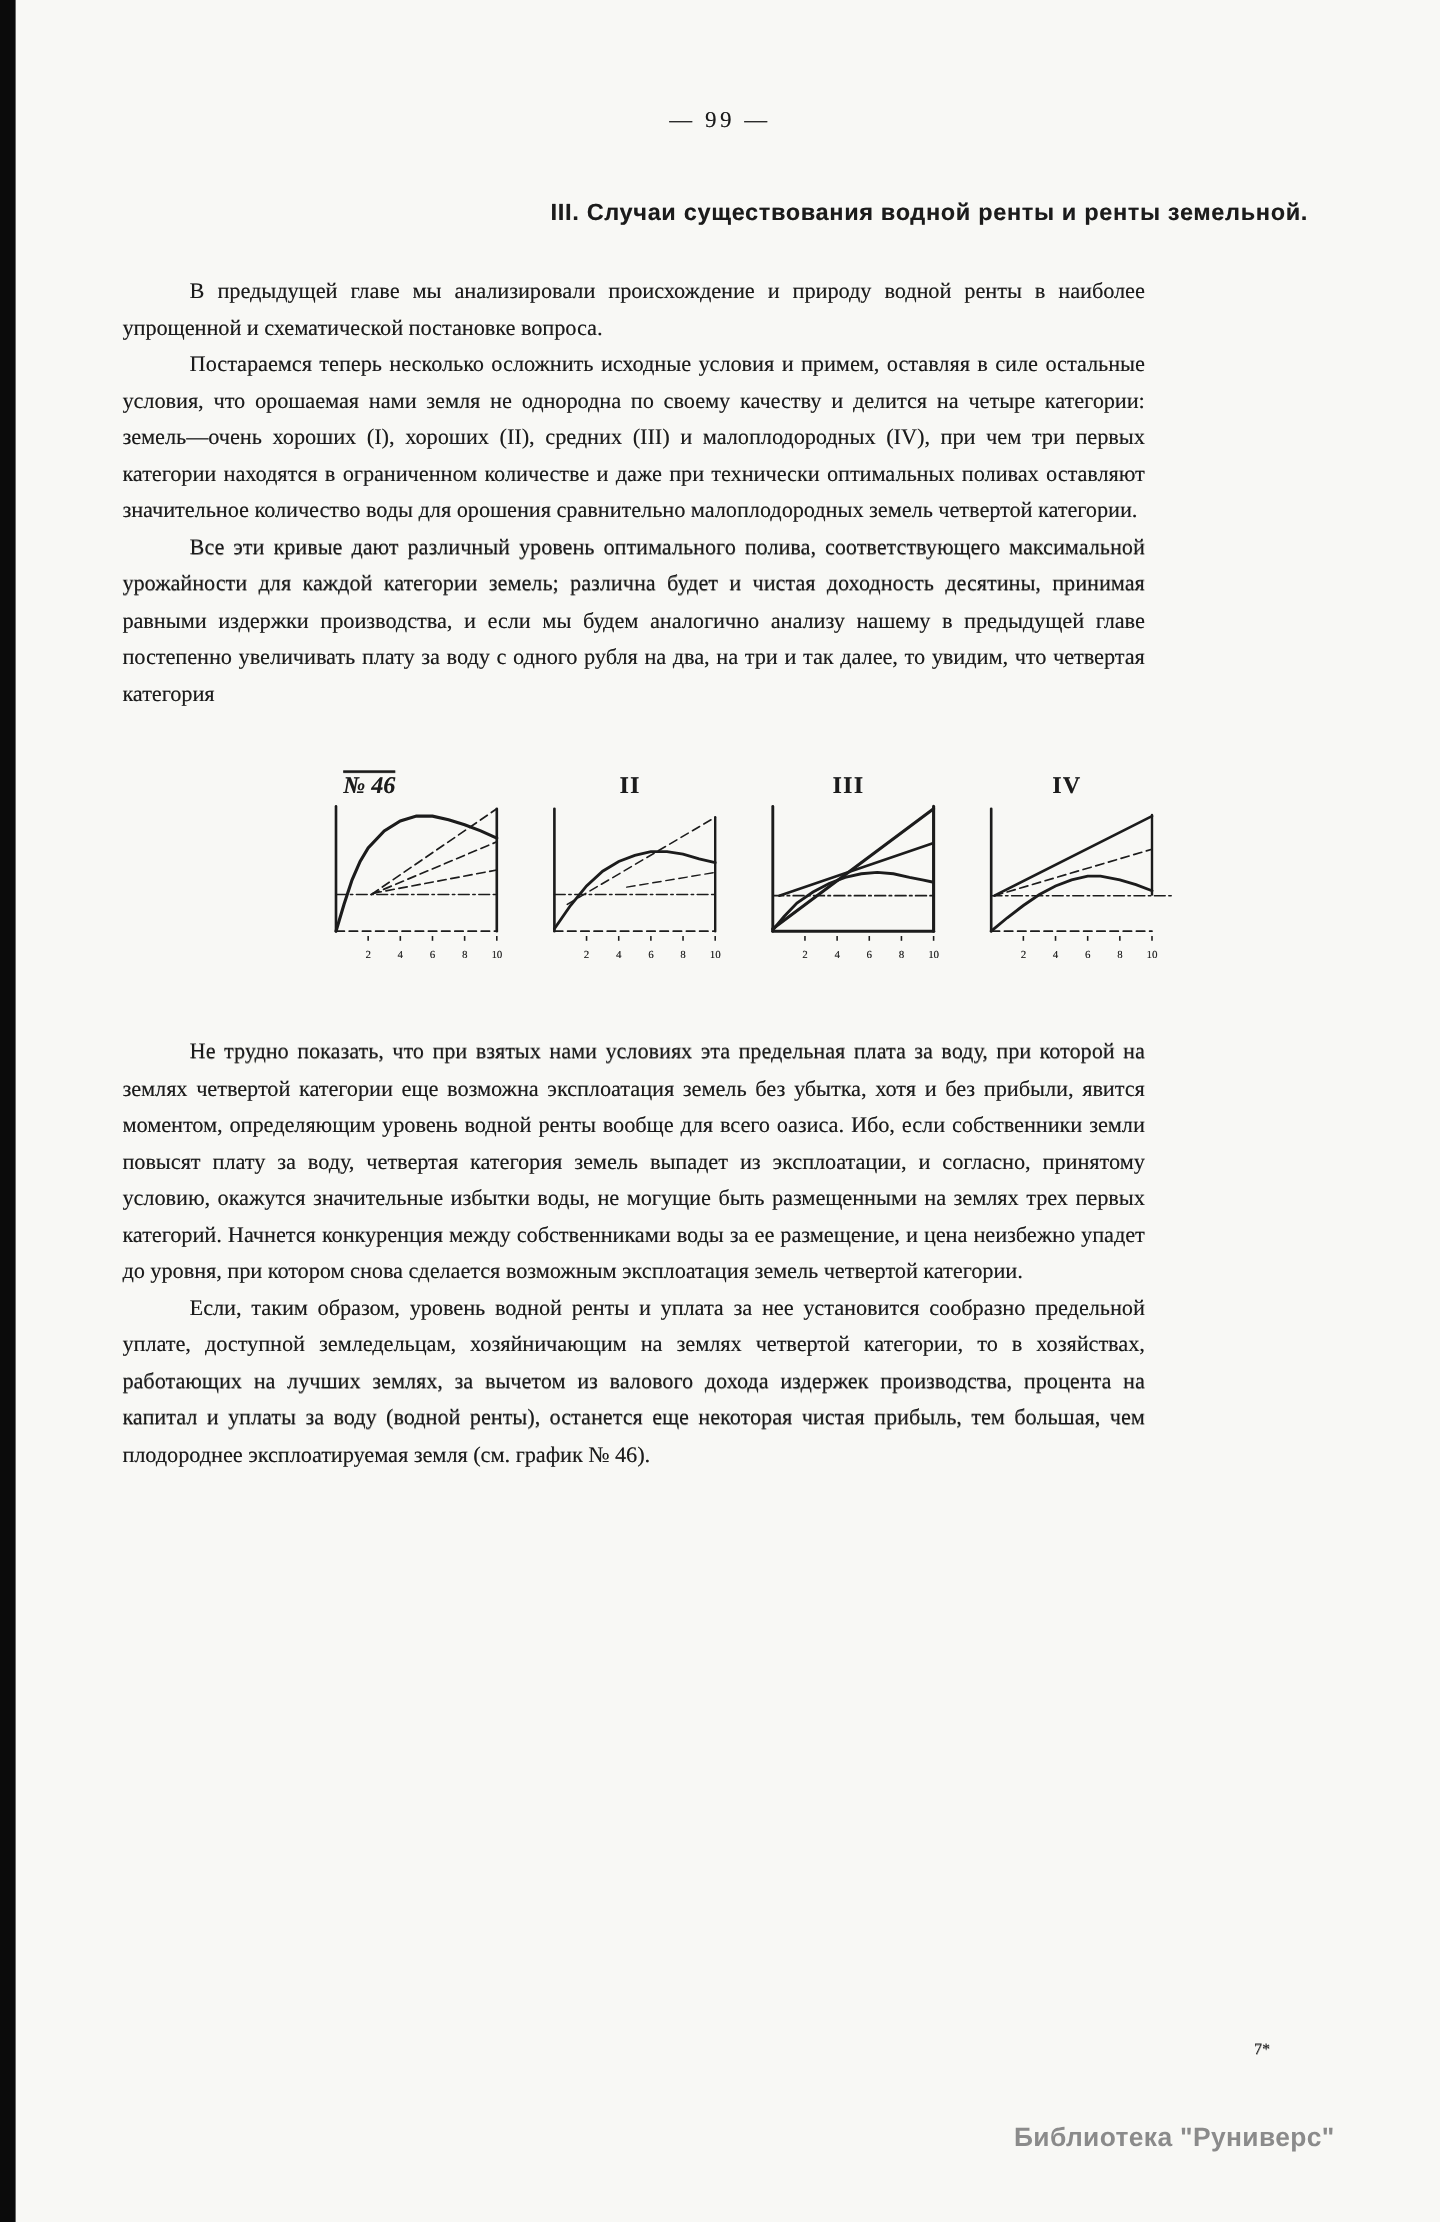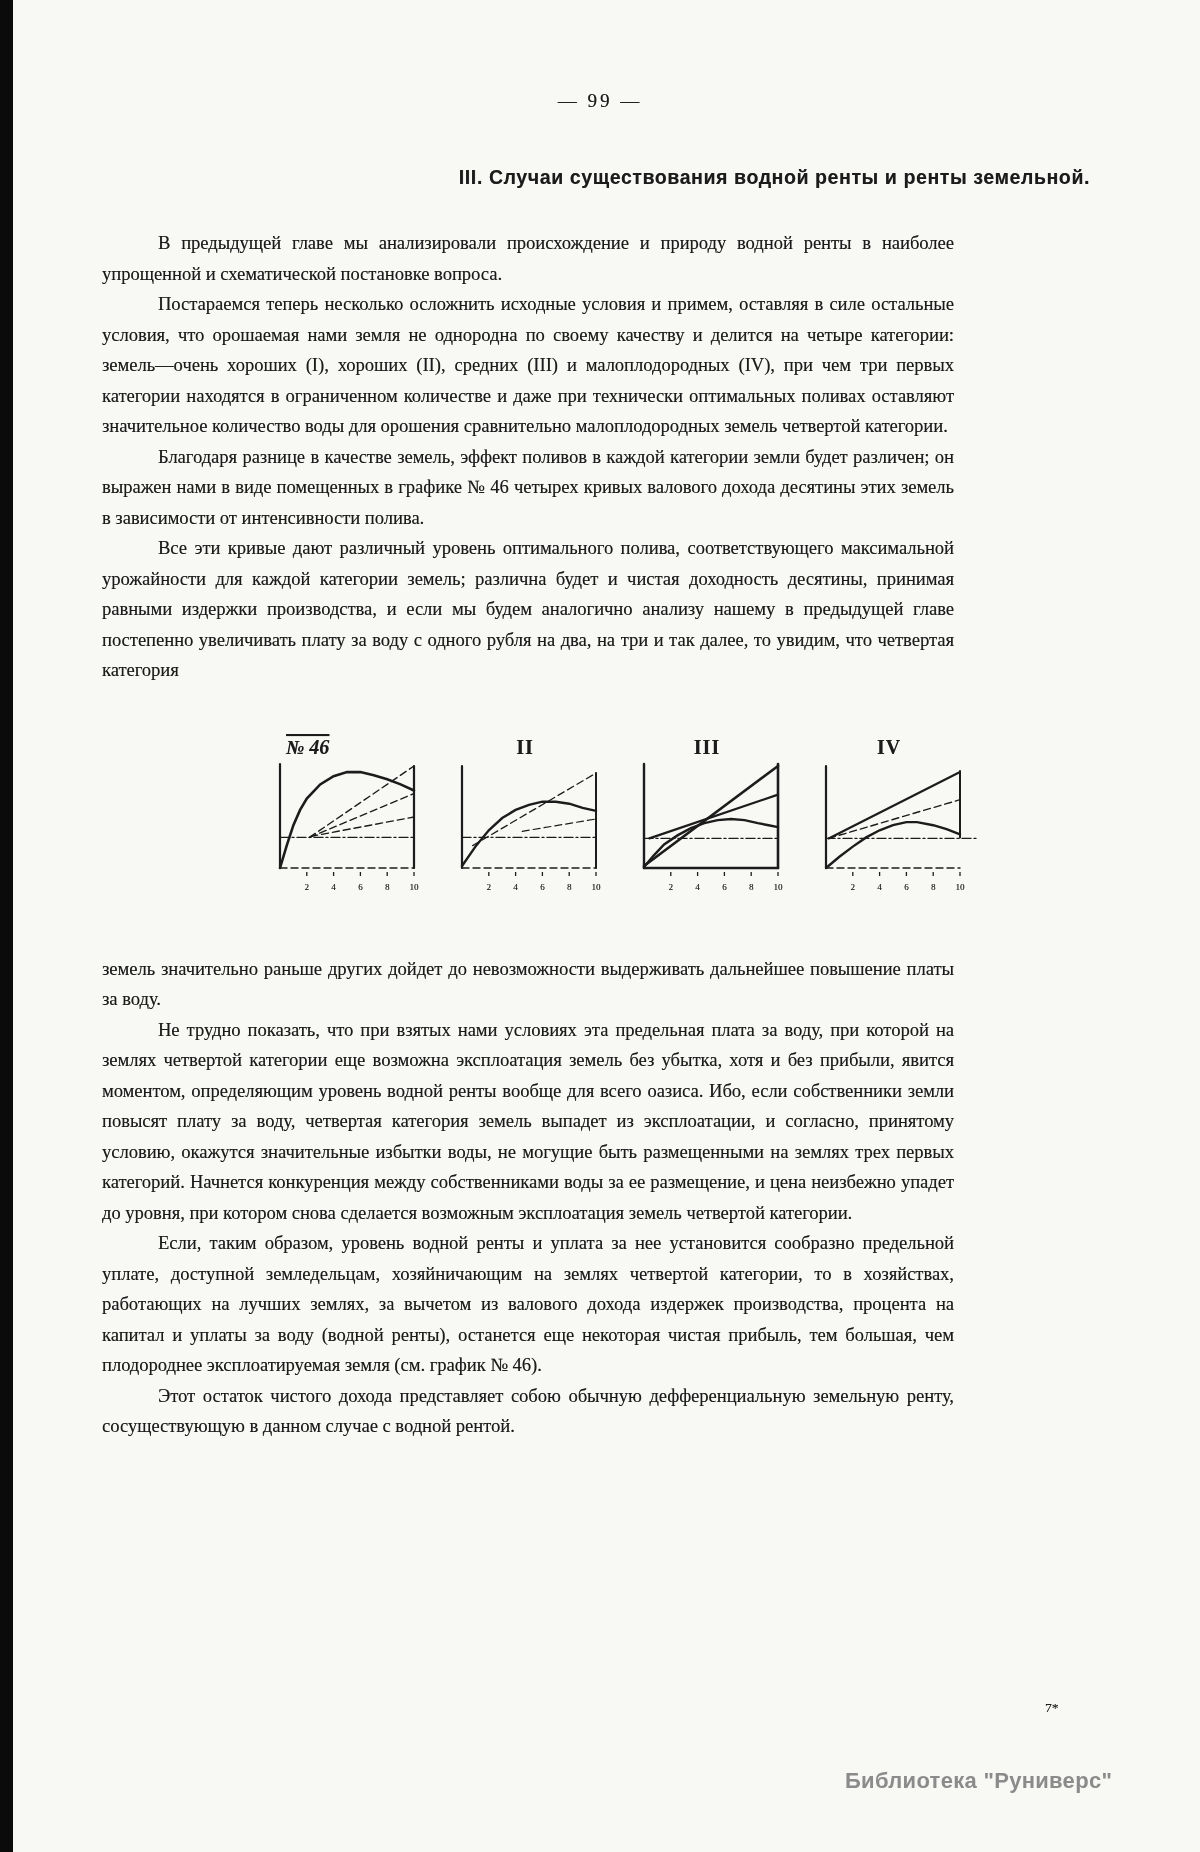--- a/index.html
+++ b/index.html
@@ -62,21 +62,20 @@
 
 <div class="scan-edge" style="background: rgb(11, 11, 11);"></div>
 
 <div class="page-number">— 99 —</div>
 
 <div class="heading">III. Случаи существования  водной ренты и ренты  земельной.</div>
 
 <div class="content">
   <p>В предыдущей главе мы анализировали происхождение и природу водной ренты в наиболее упрощенной и схематической постановке вопроса.</p>
   <p>Постараемся теперь несколько осложнить исходные условия и примем, оставляя в силе остальные условия, что орошаемая нами земля не однородна по своему качеству и делится на четыре категории: земель—очень хороших (I), хороших (II), средних (III) и малоплодородных (IV), при чем три первых категории находятся в ограниченном количестве и даже при технически оптимальных поливах оставляют значительное количество воды для орошения сравнительно малоплодородных земель четвертой категории.</p>
-  <p>Благодаря разнице в качестве земель, эффект поливов в каждой категории земли будет различен; он выражен нами в виде помещенных в графике № 46 четырех кривых валового дохода десятины этих земель в зависимости от интенсивности полива.</p>
   <p>Все эти кривые дают различный уровень оптимального полива, соответствующего максимальной урожайности для каждой категории земель; различна будет и чистая доходность десятины, принимая равными издержки производства, и если мы будем аналогично анализу нашему в предыдущей главе постепенно увеличивать плату за воду с одного рубля на два, на три и так далее, то увидим, что четвертая категория</p>
 
   <div class="figure">
     <div class="figure-panels">
       <div class="panel">
         <div class="panel-label figure-number">№ 46</div>
         <svg width="150" height="138">
             <polyline points="12.0,108.0 12.0,4.0" fill="none" stroke="#1c1c1c" stroke-width="2.2" stroke-linecap="round"></polyline>
             <polyline points="146.0,108.0 146.0,6.0" fill="none" stroke="#1c1c1c" stroke-width="2.2" stroke-linecap="round"></polyline>
             <polyline points="12.0,108.0 146.0,108.0" fill="none" stroke="#1c1c1c" stroke-width="1.4" stroke-linecap="round" stroke-dasharray="7 4"></polyline>
@@ -159,21 +158,19 @@
             <text x="92.39999999999999" y="130" text-anchor="middle" font-size="9" fill="#1c1c1c" font-family="&quot;Liberation Serif&quot;, serif">6</text>
             <line x1="119.2" x2="119.2" y1="112" y2="116" stroke="#1c1c1c" stroke-width="1.3"></line>
             <text x="119.2" y="130" text-anchor="middle" font-size="9" fill="#1c1c1c" font-family="&quot;Liberation Serif&quot;, serif">8</text>
             <line x1="146" x2="146" y1="112" y2="116" stroke="#1c1c1c" stroke-width="1.3"></line>
             <text x="146" y="130" text-anchor="middle" font-size="9" fill="#1c1c1c" font-family="&quot;Liberation Serif&quot;, serif">10</text>
           </svg>
       </div>
     </div>
   </div>
 
-  <p class="no-indent">земель значительно раньше других дойдет до невозможности выдерживать дальнейшее повышение платы за воду.</p>
   <p>Не трудно показать, что при взятых нами условиях эта предельная плата за воду, при которой на землях четвертой категории еще возможна эксплоатация земель без убытка, хотя и без прибыли, явится моментом, определяющим уровень водной ренты вообще для всего оазиса. Ибо, если собственники земли повысят плату за воду, четвертая категория земель выпадет из эксплоатации, и согласно, принятому условию, окажутся значительные избытки воды, не могущие быть размещенными на землях трех первых категорий. Начнется конкуренция между собственниками воды за ее размещение, и цена неизбежно упадет до уровня, при котором снова сделается возможным эксплоатация земель четвертой категории.</p>
   <p>Если, таким образом, уровень водной ренты и уплата за нее установится сообразно предельной уплате, доступной земледельцам, хозяйничающим на землях четвертой категории, то в хозяйствах, работающих на лучших землях, за вычетом из валового дохода издержек производства, процента на капитал и уплаты за воду (водной ренты), останется еще некоторая чистая прибыль, тем большая, чем плодороднее эксплоатируемая земля (см. график № 46).</p>
-  <p>Этот остаток чистого дохода представляет собою обычную дефференциальную земельную ренту, сосуществующую в данном случае с водной рентой.</p>
 </div>
 
 <div class="signature-mark">7*</div>
 
 <div class="watermark" style="color: rgb(139, 139, 139);">Библиотека "Руниверс"</div>
 
 </body></html>

